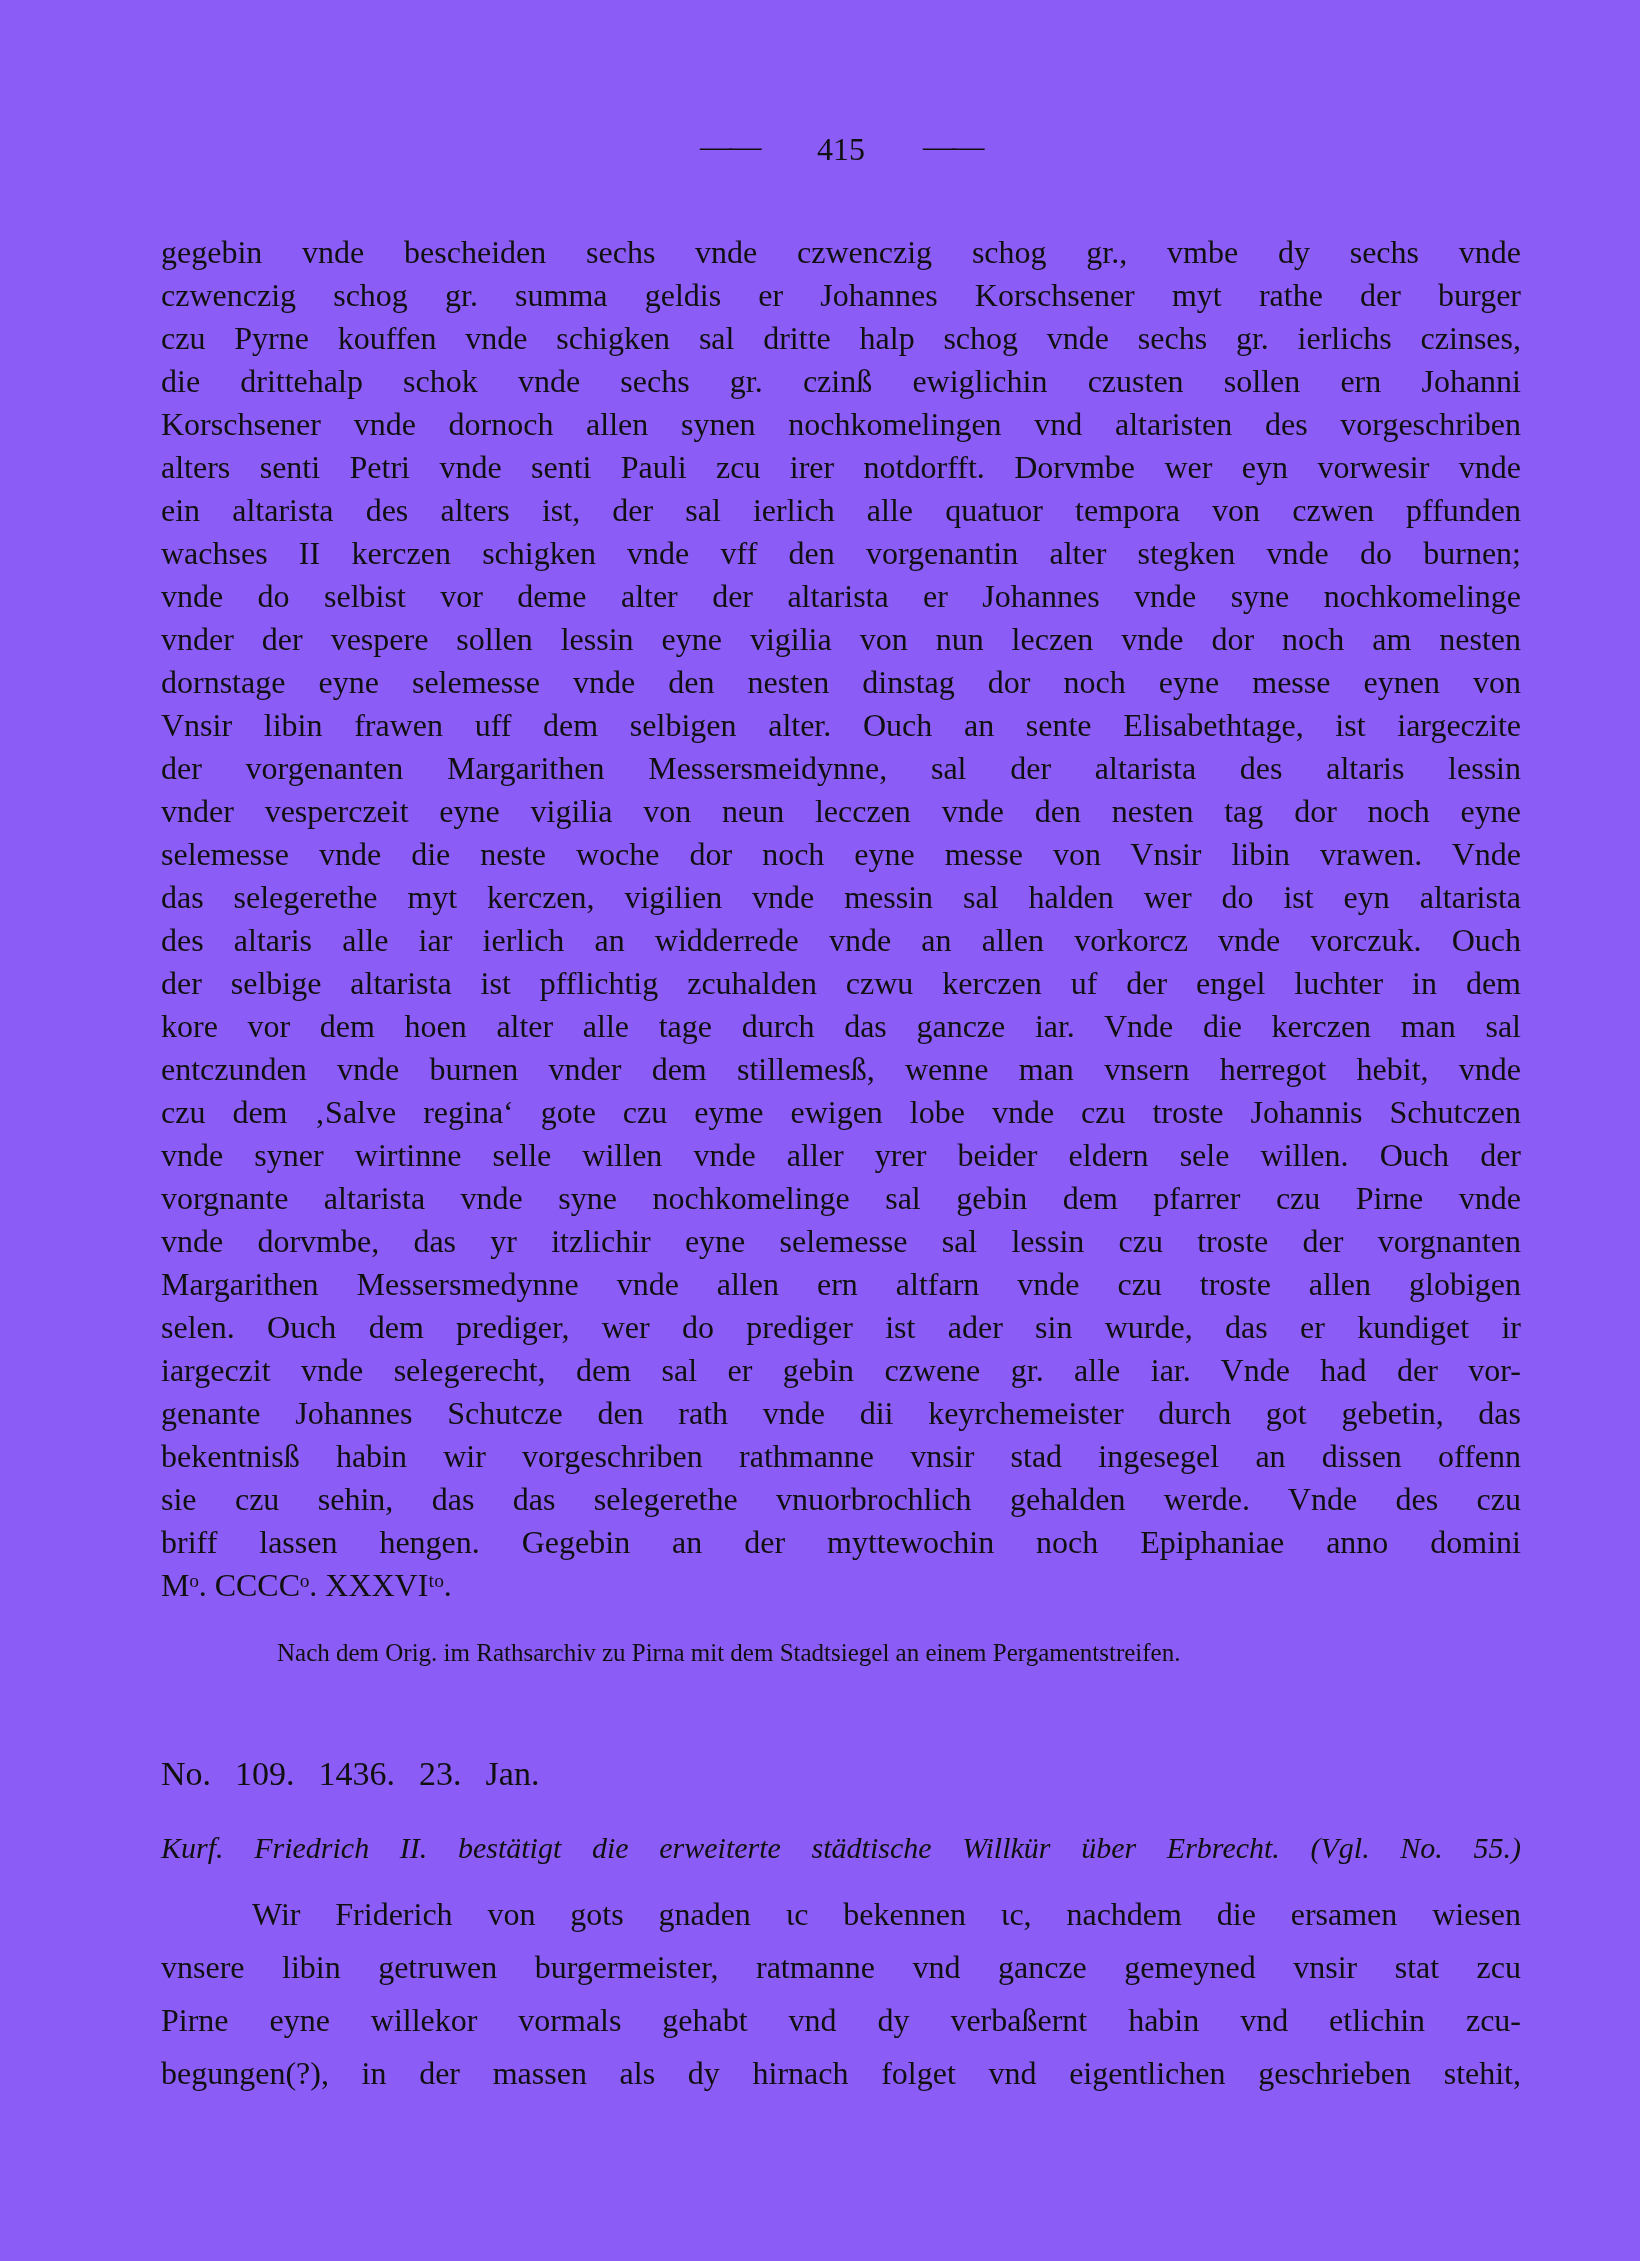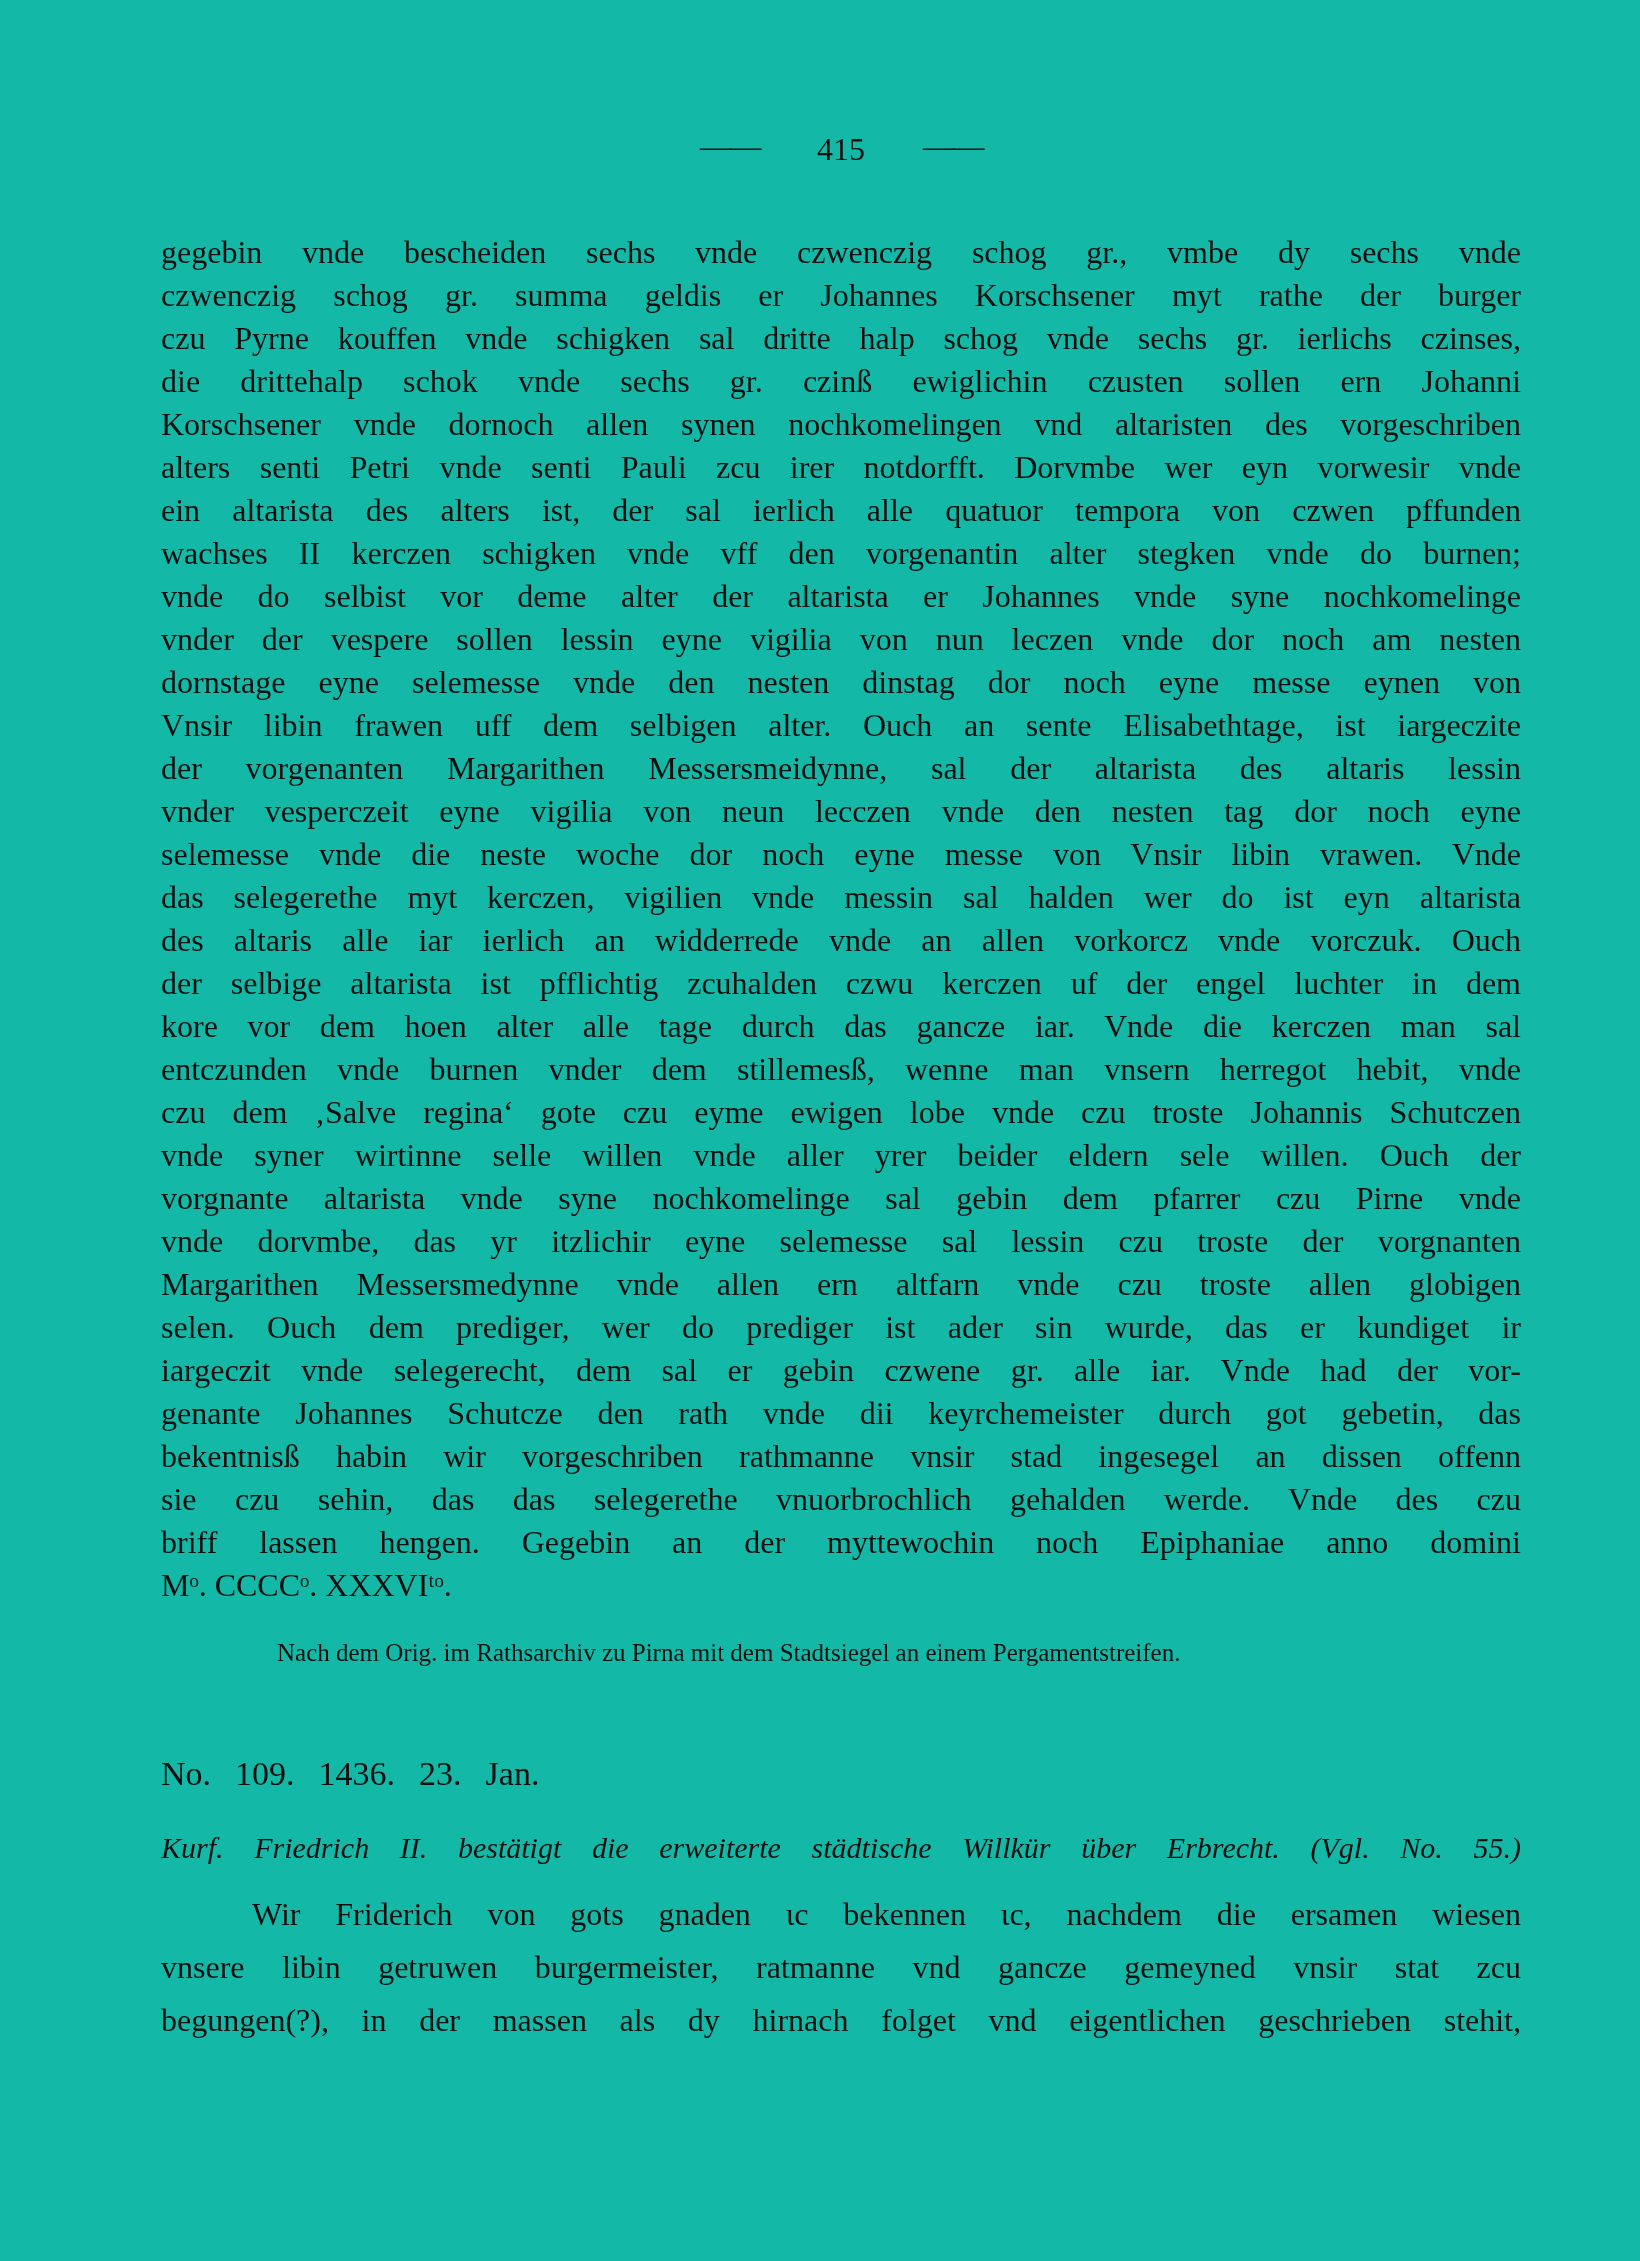--- a/index.html
+++ b/index.html
@@ -5,21 +5,21 @@
   html, body {
     margin: 0;
     padding: 0;
     background: #ffffff;
   }
   .page {
     position: relative;
     width: 1640px;
     height: 2261px;
     box-sizing: border-box;
-    background: #14b8a6;
+    background: #8b5cf6;
     color: #101010;
     font-family: "Liberation Serif", "DejaVu Serif", serif;
     padding: 130px 119px 0 161px;
     overflow: hidden;
   }
   
   .page-header {
     text-align: center;
     font-size: 32px;
     line-height: 39px;
@@ -132,17 +132,18 @@
   <div class="source-note">Nach dem Orig. im Rathsarchiv zu Pirna mit dem Stadtsiegel an einem Pergamentstreifen.</div>
 
   <div class="entry-heading">No. 109. 1436. 23. Jan.</div>
 
   <div class="regest">Kurf. Friedrich II. bestätigt die erweiterte städtische Willkür über Erbrecht. (Vgl. No. 55.)</div>
 
   <div class="para para2">
 
   <div class="line">Wir Friderich von gots gnaden ɩc bekennen ɩc, nachdem die ersamen wiesen</div>
       <div class="line">vnsere libin getruwen burgermeister, ratmanne vnd gancze gemeyned vnsir stat zcu</div>
+      <div class="line">Pirne eyne willekor vormals gehabt vnd dy verbaßernt habin vnd etlichin zcu-</div>
       <div class="line">begungen(?), in der massen als dy hirnach folget vnd eigentlichen geschrieben stehit,</div>
     </div>
 
 </div>
 
 
 </body></html>

